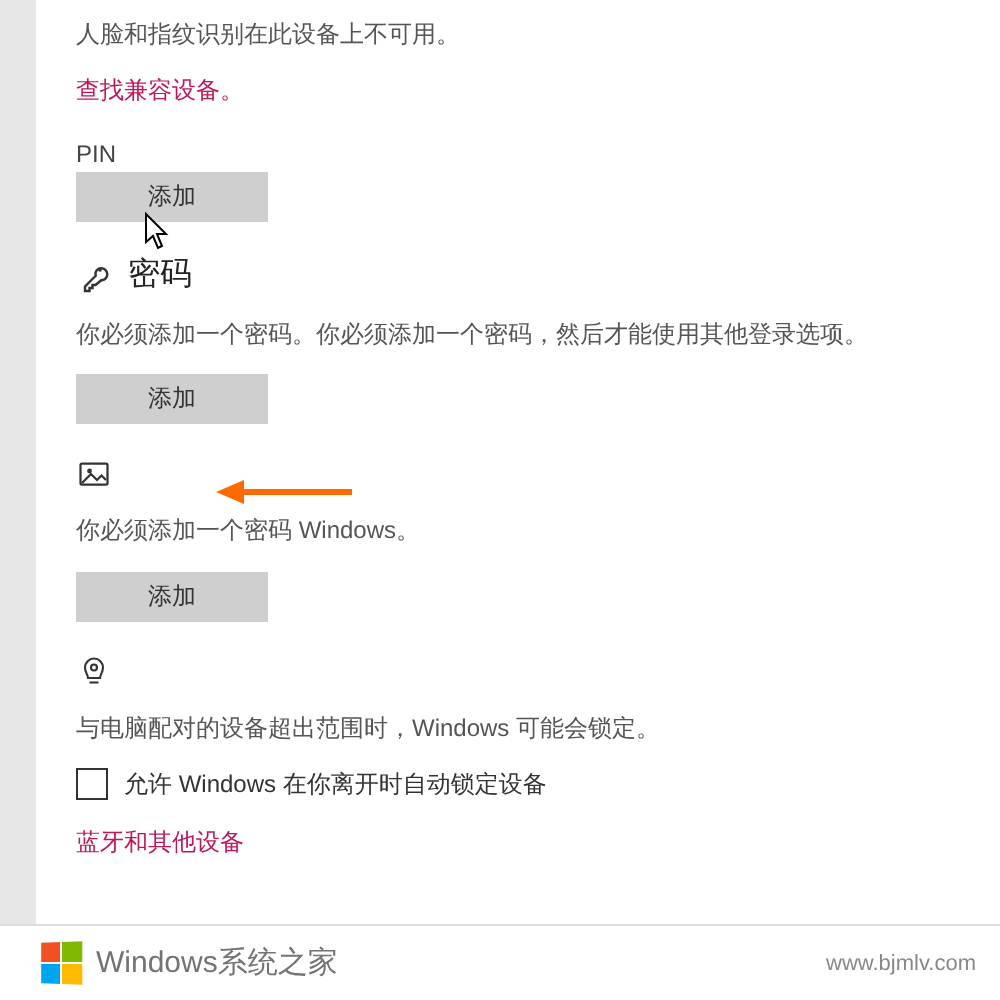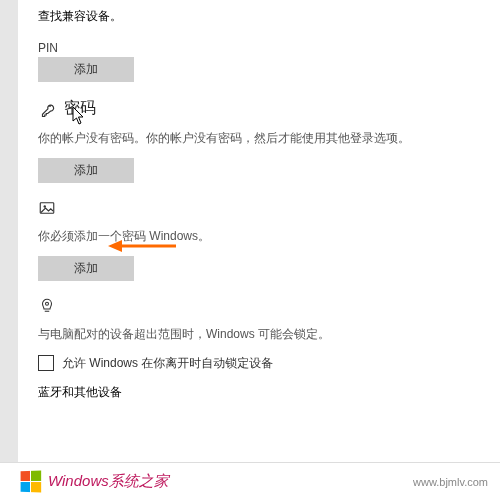--- a/index.html
+++ b/index.html
@@ -24,21 +24,21 @@
       padding-top: 8px;
     }
     .desc {
       color: #555;
       font-size: 12px;
       line-height: 1.6;
       margin-bottom: 10px;
       max-width: 400px;
     }
     .link {
-      color: #000000;
+      color: #be185d;
       font-size: 12px;
       cursor: pointer;
       display: inline-block;
       margin-bottom: 8px;
     }
     .label-small {
       font-size: 12px;
       color: #444;
       margin-bottom: 2px;
     }
@@ -116,37 +116,37 @@
       grid-template-rows: 10px 10px;
       gap: 1px;
       transform: perspective(60px) rotateY(-12deg);
     }
     .win-logo span:nth-child(1){background:#f25022;}
     .win-logo span:nth-child(2){background:#7fba00;}
     .win-logo span:nth-child(3){background:#00a4ef;}
     .win-logo span:nth-child(4){background:#ffb900;}
     .footer-title {
       font-size: 15px;
-      color: #be185d;
+      color: #737373;
       margin-left: 4px;
-      font-style: italic;
     }
     .footer-right {
       font-size: 11px;
       color: #888;
     }
   </style>
 </head>
 <body>
 
 <div class="sidebar-edge"></div>
 
 <div class="content">
 
   
+  <p class="desc">人脸和指纹识别在此设备上不可用。</p>
   <span class="link">查找兼容设备。</span>
 
   <div style="margin-top:8px;">
     <div class="label-small">PIN</div>
     <button class="btn">添加</button>
   </div>
 
   
   <svg class="cursor" width="18" height="20">
     <path d="M1 1 L1 15 L4.5 12 L7 18 L9 17 L6.5 11 L11 11 Z" fill="#fff" stroke="#000" stroke-width="1"></path>
@@ -156,21 +156,21 @@
   <div class="section">
     <div class="section-header">
       <span class="section-icon">
         <svg width="20" height="20" viewBox="0 0 24 24">
             <path fill="none" stroke="#333" stroke-width="1.6" d="M14 8a4 4 0 1 1 2.83 6.83L13 18l-2 0 0 2-2 0 0 2-3 0 0-3 7.17-7.17A4 4 0 0 1 14 8z"></path>
             <circle cx="16" cy="8" r="1.2" fill="#333"></circle>
           </svg>
       </span>
       <span class="section-title">密码</span>
     </div>
-    <p class="desc">你的帐户没有密码。你的帐户没有密码，然后才能使用其他登录选项。</p>
+    <p class="desc">你必须添加一个密码。你必须添加一个密码，然后才能使用其他登录选项。</p>
     <button class="btn">添加</button>
   </div>
 
   
   <svg class="arrow-annotation" width="70" height="16">
     <line x1="68" y1="8" x2="10" y2="8" stroke="#ff6a00" stroke-width="3"></line>
     <polygon points="0,8 14,2 14,14" fill="#ff6a00"></polygon>
   </svg>
 
   

